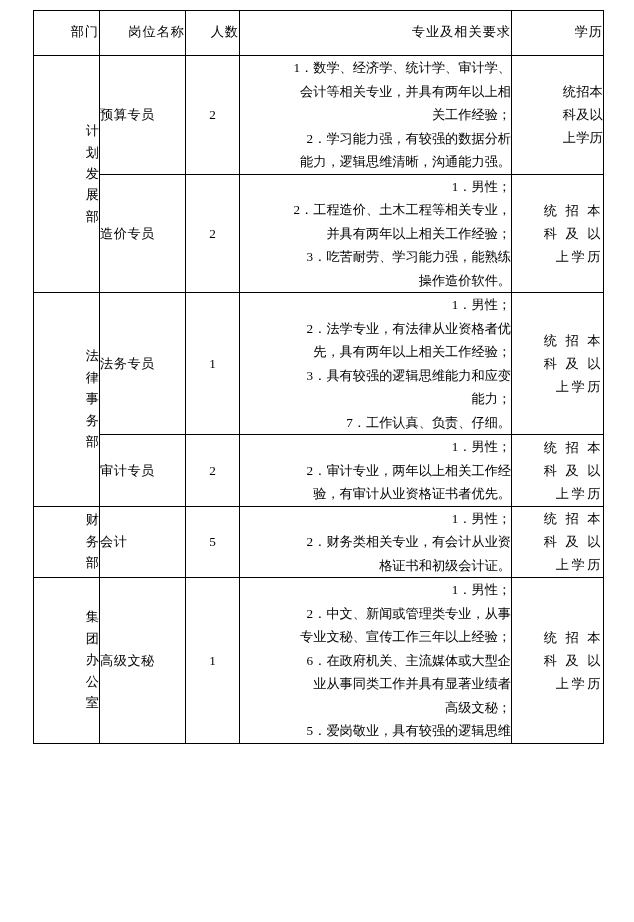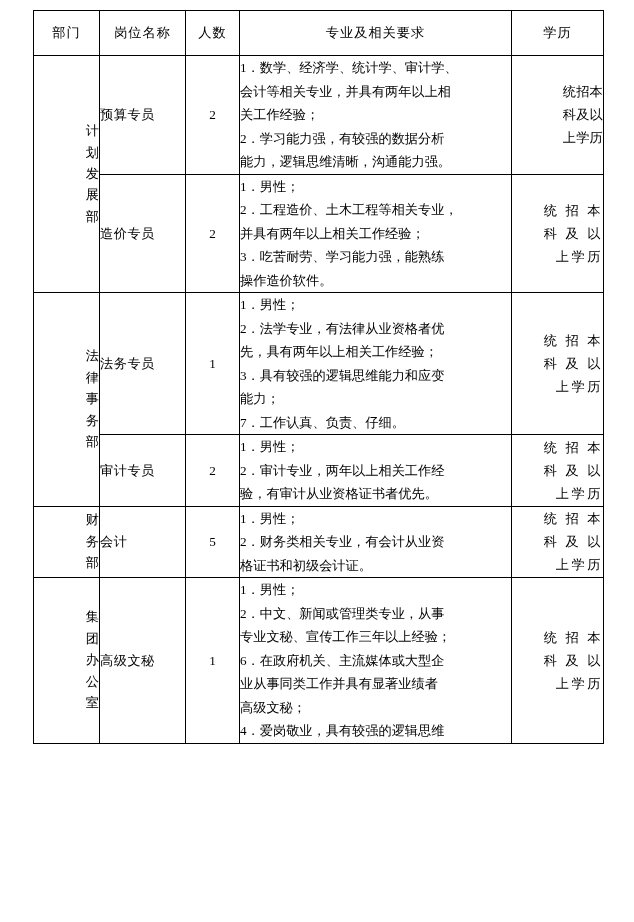--- a/index.html
+++ b/index.html
@@ -33,23 +33,24 @@
     font-size: 13.2px;
     line-height: 1.75;
   }
   col.c-dept { width: 66px; }
   col.c-post { width: 86px; }
   col.c-num  { width: 54px; }
   col.c-req  { width: 272px; }
   col.c-edu  { width: 92px; }
 
   thead td {
-    text-align: center;
+    text-align: right;
     height: 44px;
     letter-spacing: 1px;
+    font-family: Liberation Mono, monospace;
   }
   .dept-cell {
     text-align: right;
     vertical-align: middle;
     letter-spacing: 0.5px;
   }
   .dept-cell .vtext {
     display: inline-block;
     width: 1em;
     word-break: break-all;
@@ -67,20 +68,21 @@
   }
   .req-cell {
     text-align: left;
     vertical-align: middle;
     padding: 6px 9px 7px 9px;
   }
   .req-cell .line {
     display: block;
     text-indent: 0;
     line-height: 1.78;
+    text-align: right;
   }
   .edu-cell {
     text-align: right;
     vertical-align: middle;
     padding: 4px 8px;
     line-height: 1.82;
   }
   .edu-cell .edu-line {
     display: block;
     letter-spacing: 0.2px;
@@ -209,21 +211,21 @@
         </td>
         <td class="post-cell">高级文秘</td>
         <td class="num-cell">1</td>
         <td class="req-cell">
           <span class="line">1．男性；</span>
           <span class="line">2．中文、新闻或管理类专业，从事</span>
           <span class="line">专业文秘、宣传工作三年以上经验；</span>
           <span class="line">6．在政府机关、主流媒体或大型企</span>
           <span class="line">业从事同类工作并具有显著业绩者</span>
           <span class="line">高级文秘；</span>
-          <span class="line">4．爱岗敬业，具有较强的逻辑思维</span>
+          <span class="line">5．爱岗敬业，具有较强的逻辑思维</span>
         </td>
         <td class="edu-cell spaced">
           <span class="edu-line">统 招 本</span>
           <span class="edu-line">科 及 以</span>
           <span class="edu-line">上学历</span>
         </td>
       </tr>
 
     </tbody>
   </table>

